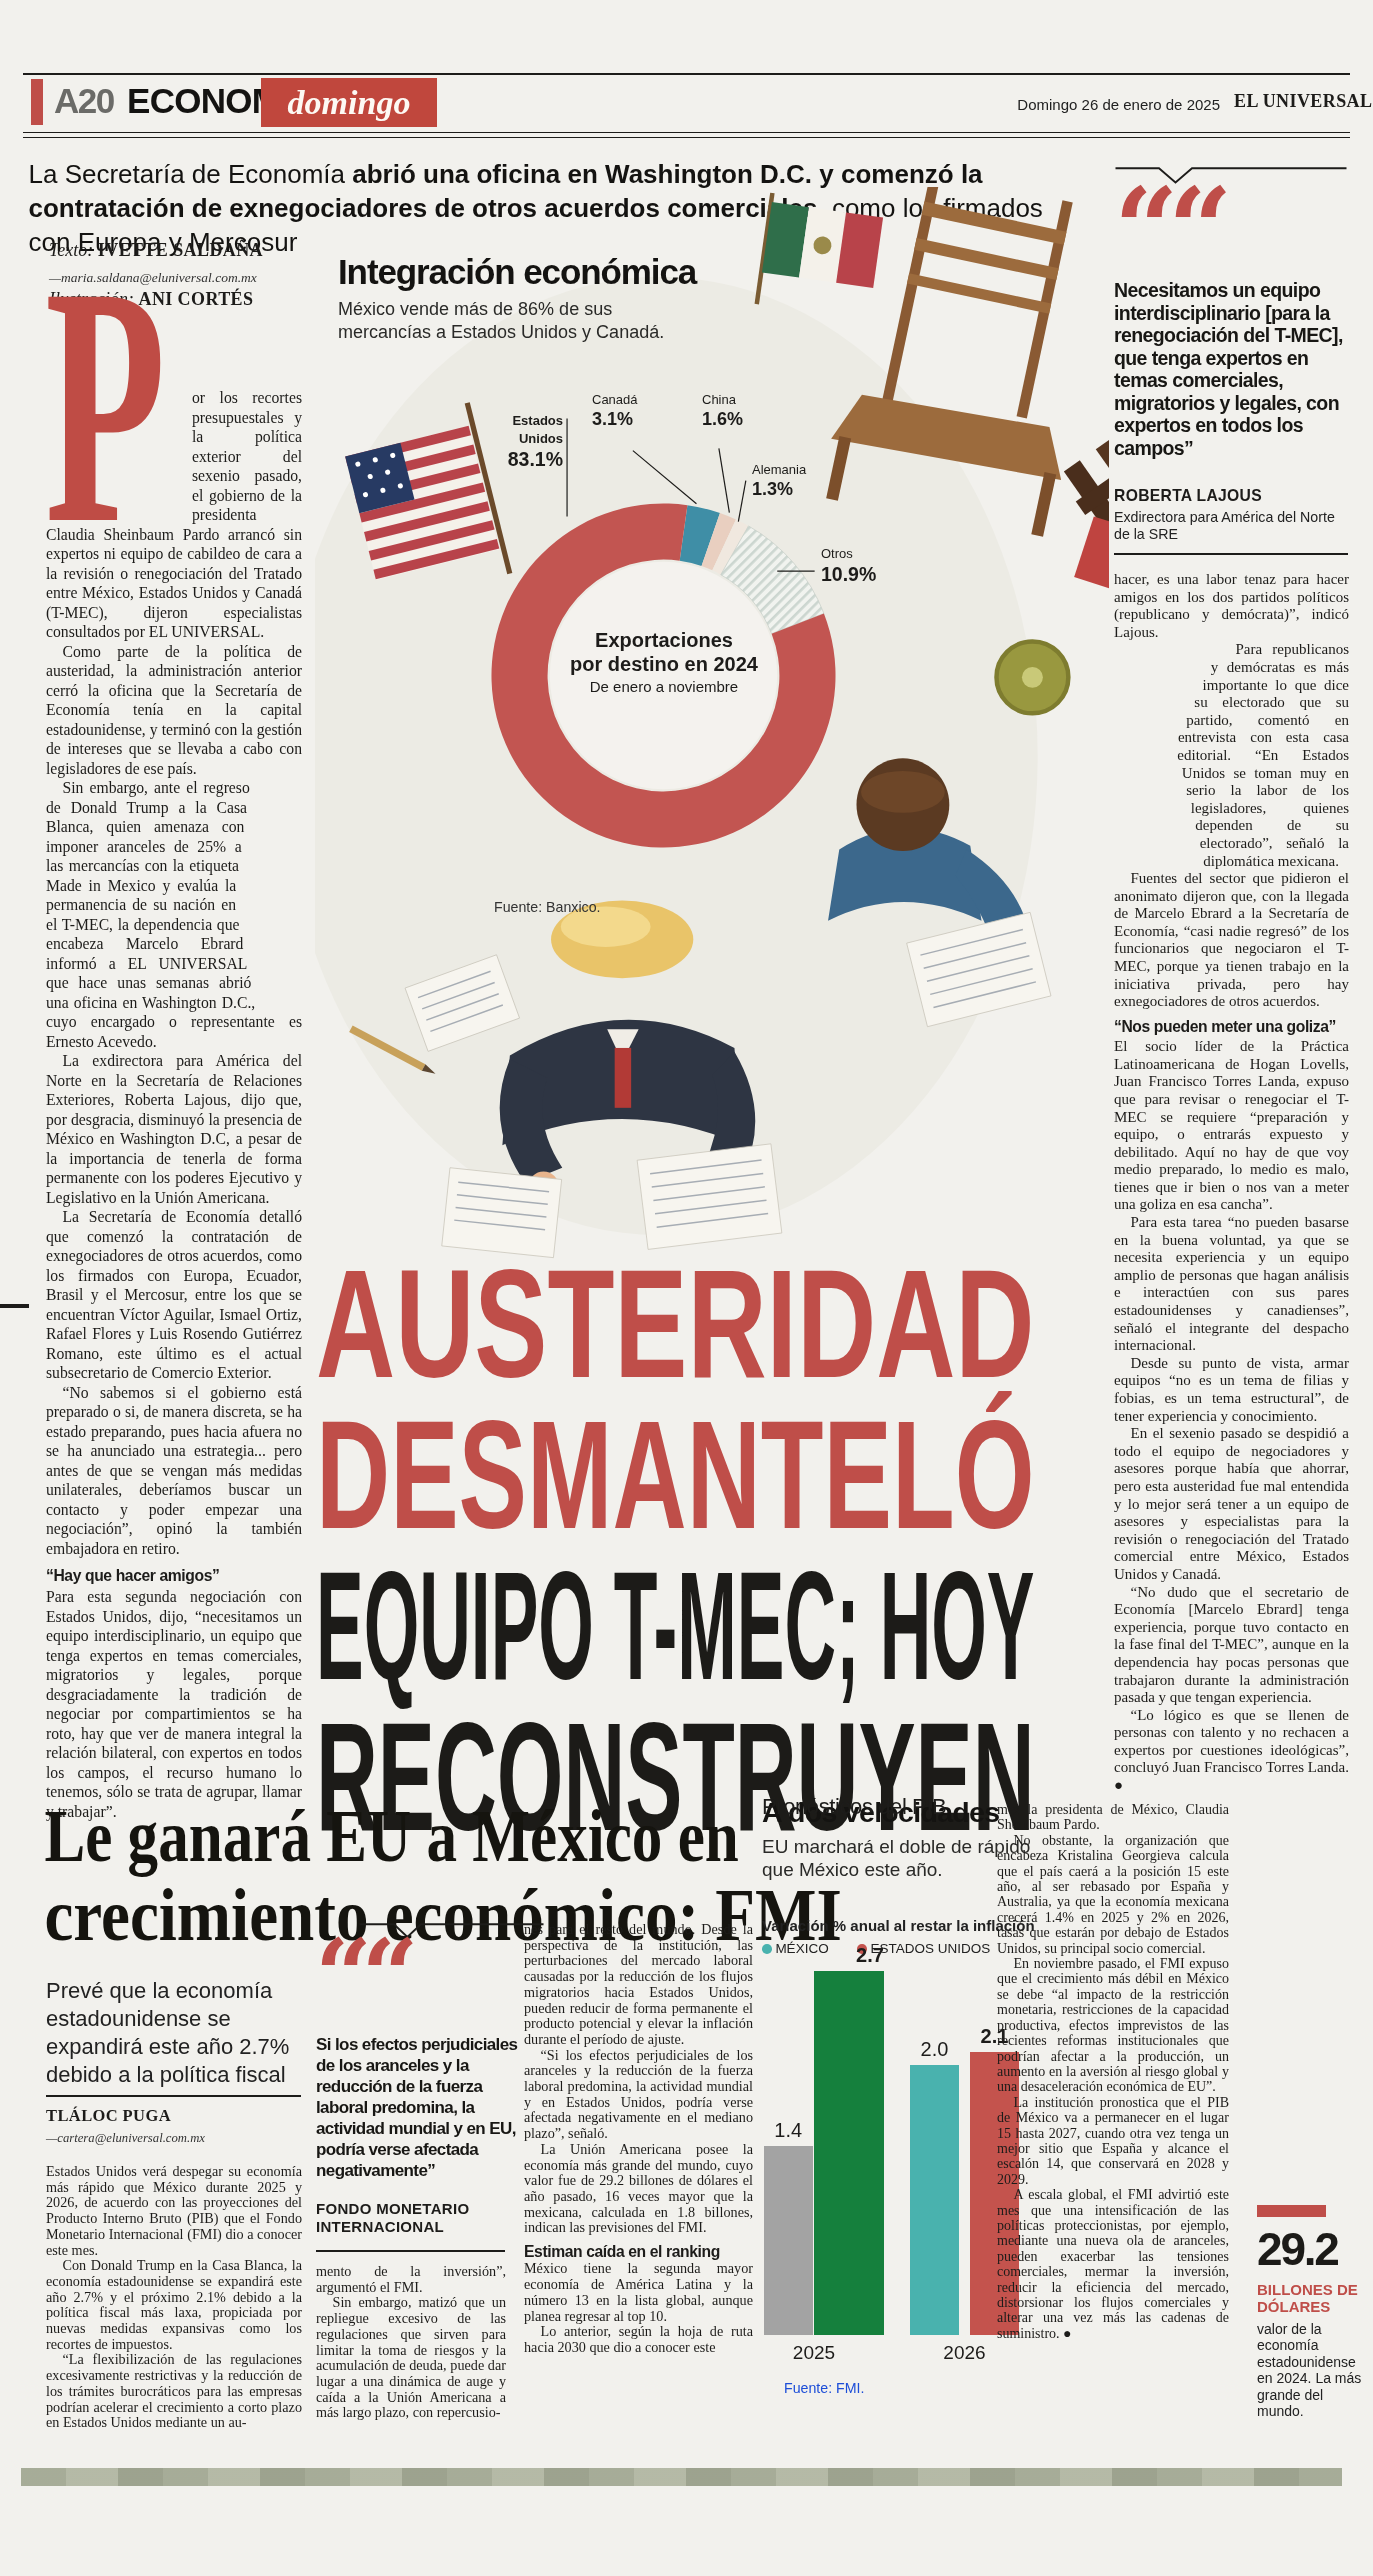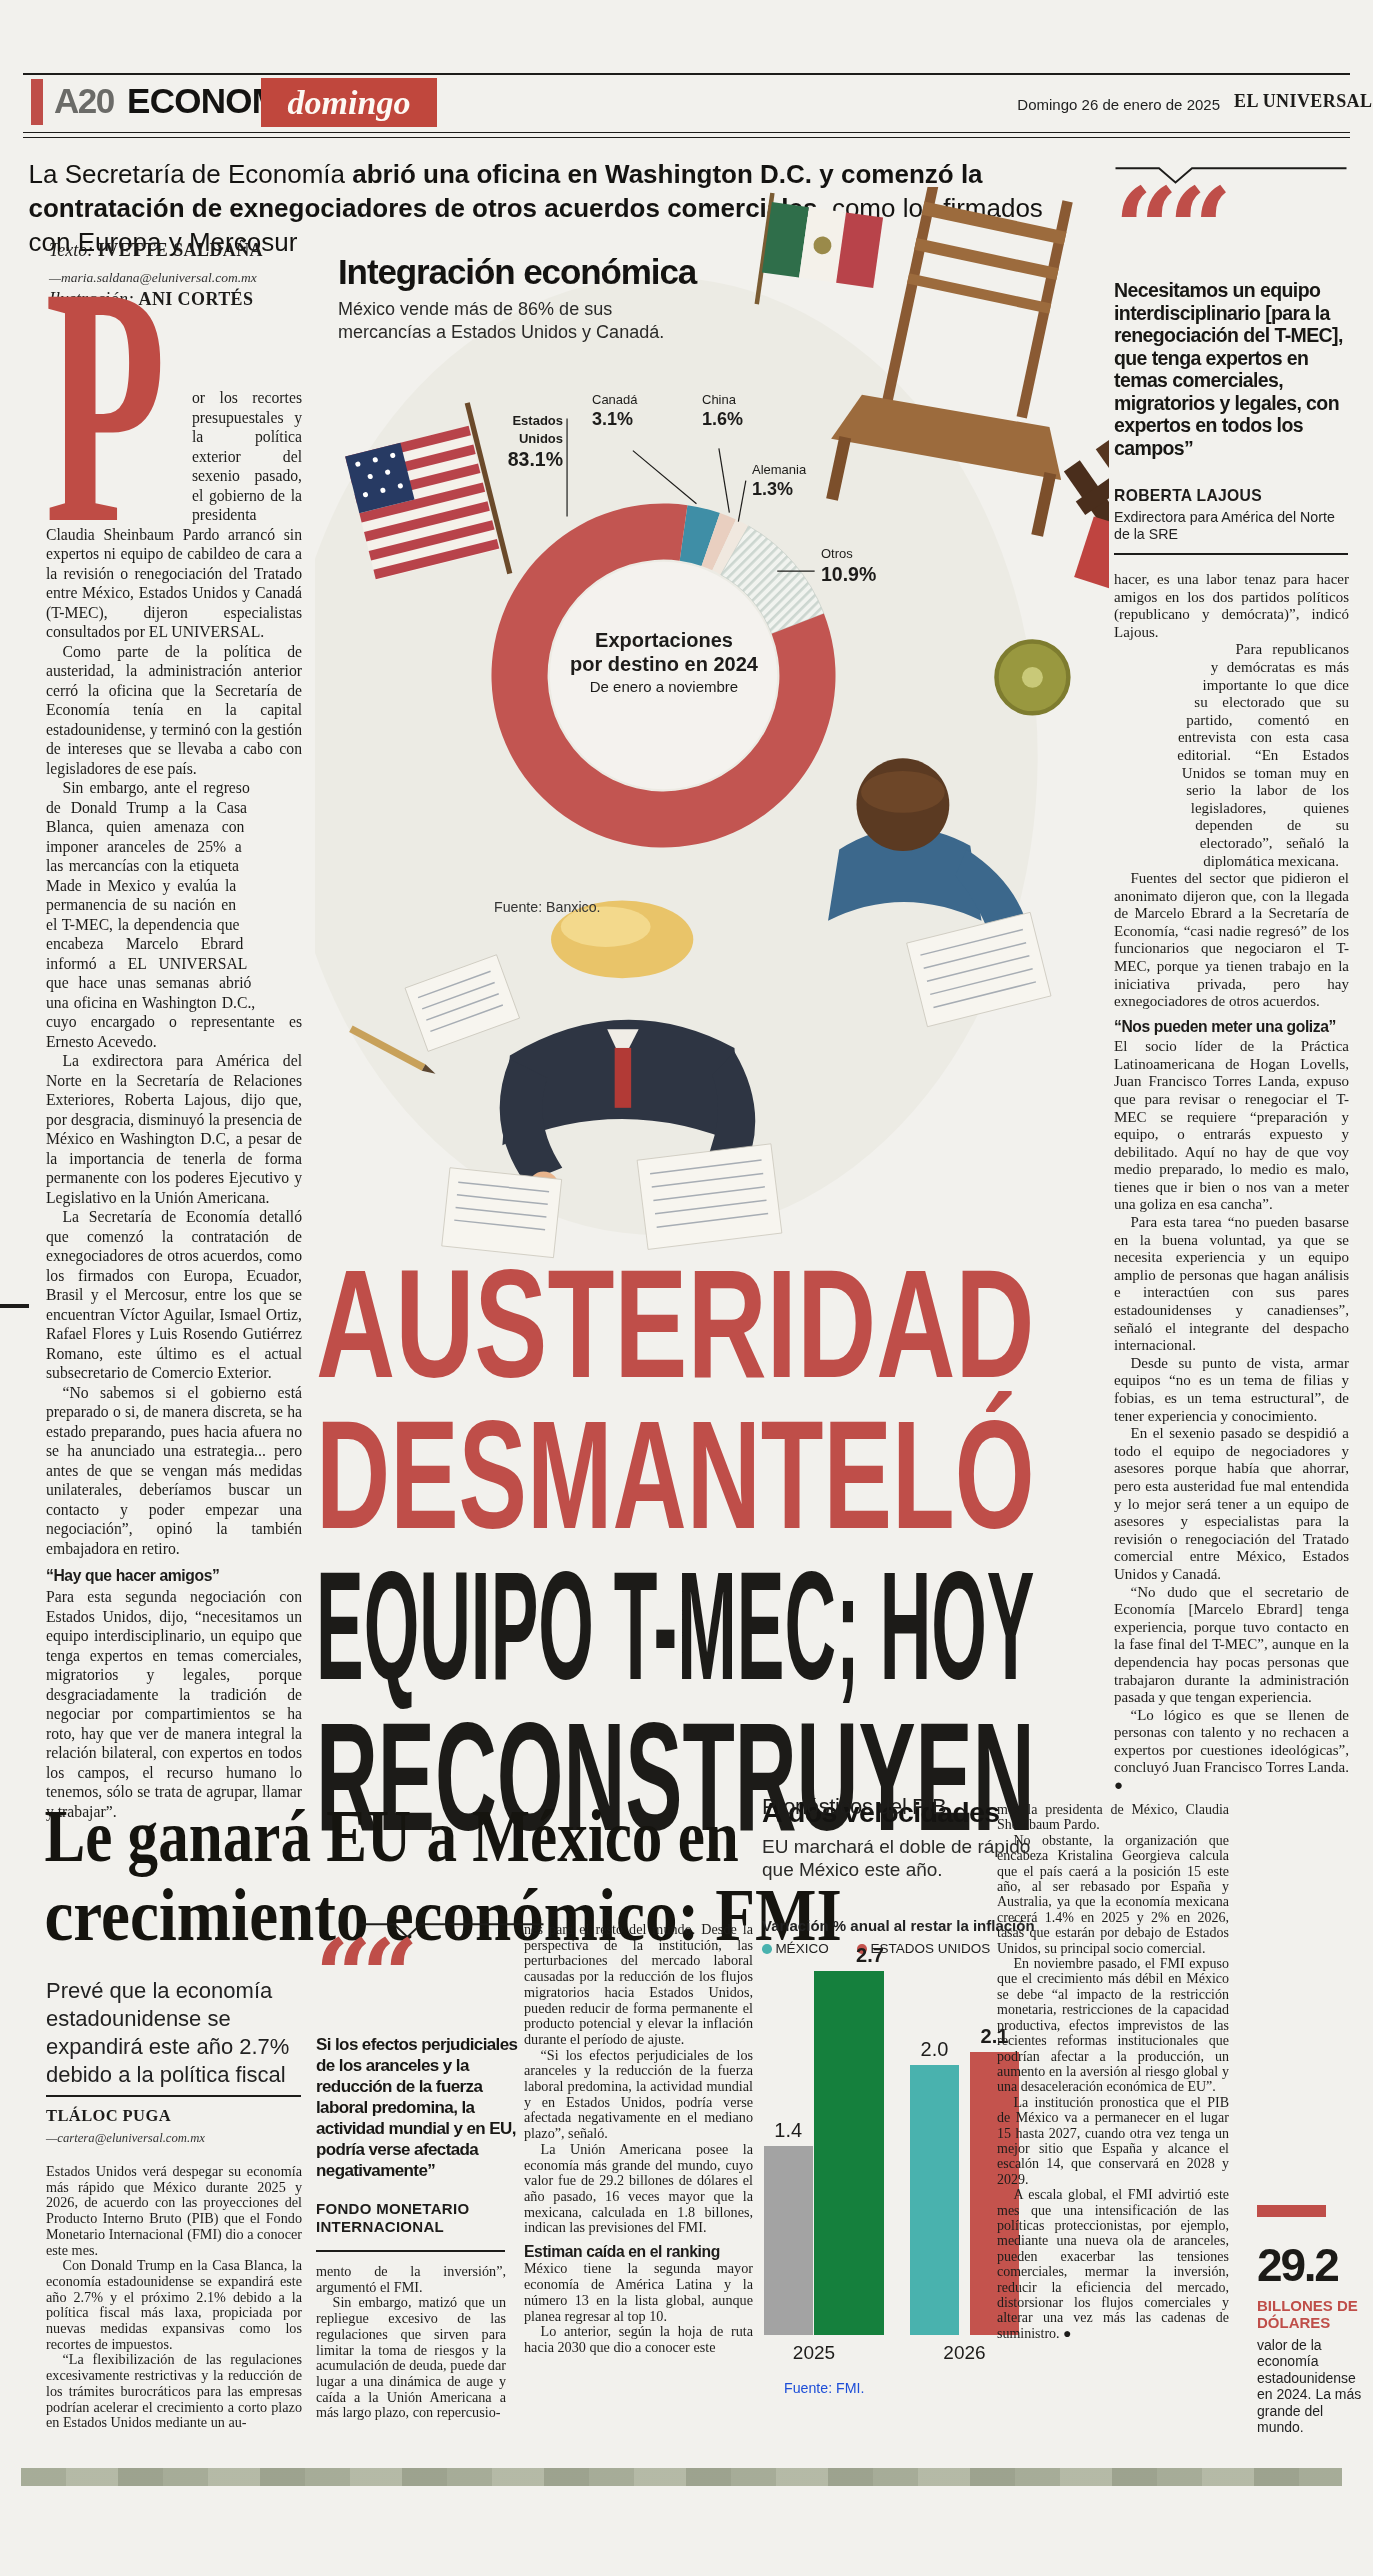--- a/index.html
+++ b/index.html
@@ -337,21 +337,21 @@
   <div class="abs col b4" style="left:997px;top:1802px;width:232px">
     <p class="first">mes la presidenta de México, Claudia Sheinbaum Pardo.</p>
     <p>No obstante, la organización que encabeza Kristalina Georgieva calcula que el país caerá a la posición 15 este año, al ser rebasado por España y Australia, ya que la economía mexicana crecerá 1.4% en 2025 y 2% en 2026, tasas que estarán por debajo de Estados Unidos, su principal socio comercial.</p>
     <p>En noviembre pasado, el FMI expuso que el crecimiento más débil en México se debe “al impacto de la restricción monetaria, restricciones de la capacidad productiva, efectos imprevistos de las recientes reformas institucionales que podrían afectar a la producción, un aumento en la aversión al riesgo global y una desaceleración económica de EU”.</p>
     <p>La institución pronostica que el PIB de México va a permanecer en el lugar 15 hasta 2027, cuando otra vez tenga un mejor sitio que España y alcance el escalón 14, que conservará en 2028 y 2029.</p>
     <p>A escala global, el FMI advirtió este mes que una intensificación de las políticas proteccionistas, por ejemplo, mediante una nueva ola de aranceles, pueden exacerbar las tensiones comerciales, mermar la inversión, reducir la eficiencia del mercado, distorsionar los flujos comerciales y alterar una vez más las cadenas de suministro.  ●</p>
   </div>
 
   <div class="abs" style="left:1257px;top:2205px;width:105px">
     <div style="width:69px;height:12px;background:#bf4e49"></div>
-    <div class="sans" style="font-size:46px;font-weight:bold;letter-spacing:-2.2px;margin-top:21px;color:#1c1b18">29.2</div>
+    <div class="sans" style="font-size:46px;font-weight:bold;letter-spacing:-2.2px;margin-top:5px;color:#1c1b18">29.2</div>
     <div class="sans" style="font-size:15px;font-weight:bold;line-height:17px;color:#bf4e49;margin-top:4.5px">BILLONES DE DÓLARES</div>
     <div class="sans" style="font-size:14px;line-height:16.5px;color:#222;margin-top:6px">valor de la economía estadounidense en 2024. La más grande del mundo.</div>
   </div>
 
   <div class="abs" style="left:21px;top:2468px;width:1321px;height:18px;opacity:.85;
        background:repeating-linear-gradient(90deg,#99a089 0 45px,#aab09a 45px 97px,#8e957e 97px 142px)"></div>
 
 </div>
 
 

